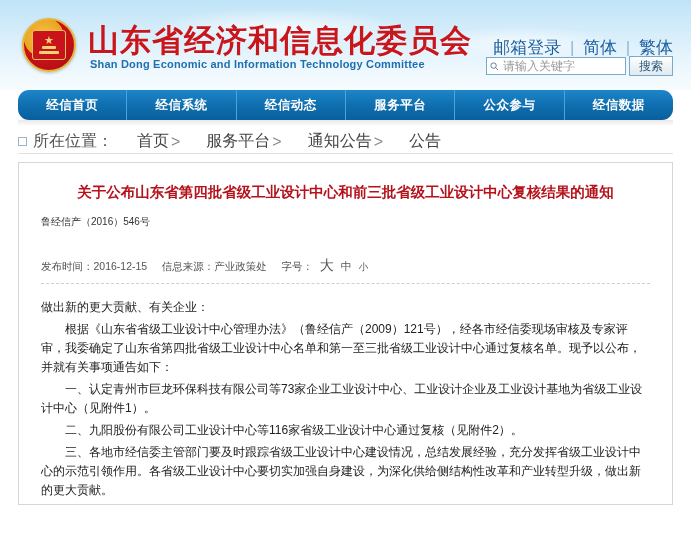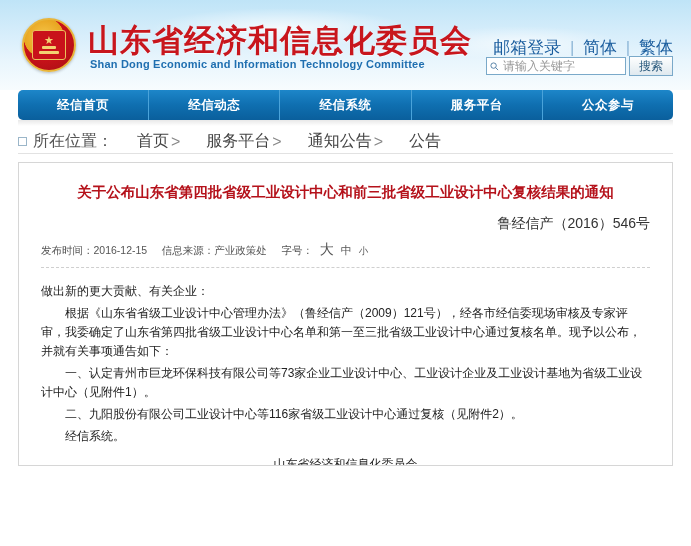--- a/index.html
+++ b/index.html
@@ -108,21 +108,21 @@
     cursor: pointer;
     display: flex; align-items: center; justify-content: center;
   }
 
   
   .nav {
     height: 30px;
     margin: 0 18px;
     background: linear-gradient(to bottom, #1d86c9 0%, #0f6fb0 50%, #0a5f9c 100%);
     display: flex;
-    border-radius: 5px;
+    border-radius: 11px;
   }
   .nav-item {
     flex: 1;
     color: #fff;
     font-size: 12.5px;
     font-weight: bold;
     display: flex; align-items: center; justify-content: center;
     border-right: 1px solid #4aa3da;
     cursor: pointer;
     letter-spacing: 0.5px;
@@ -150,38 +150,38 @@
     background: #fff;
   }
   .breadcrumb a { color: #444; text-decoration: none; cursor: pointer; margin-left: 24px; }
   .breadcrumb .sepc { margin: 0 2px; color: #888; }
 
   
   .content {
     margin: 8px 18px 0 18px;
     border: 1px solid #d6d6d6;
     background: #fff;
-    height: 304px;
+    height: 343px;
     padding: 18px 22px 0 22px;
     overflow: hidden;
   }
   .doc-title {
     text-align: center;
     font-size: 14.5px;
     font-weight: bold;
     color: #b5121b;
     line-height: 22px;
     margin-bottom: 12px;
     font-family: "DejaVu Sans", "Liberation Sans", sans-serif;
   }
   .doc-number {
-    text-align: right;
-    font-size: 14px;
+    text-align: left;
+    font-size: 10px;
     color: #333;
-    margin-bottom: 8px;
+    margin-bottom: 28px;
   }
   .doc-meta {
     text-align: left;
     font-size: 10.5px;
     color: #555;
     padding-bottom: 8px;
     border-bottom: 1px dashed #cfcfcf;
     margin-bottom: 14px;
   }
   .doc-meta .sizes { margin-left: 4px; }
@@ -236,24 +236,25 @@
           <line x1="6.2" y1="6.2" x2="9" y2="9" stroke="#4a78a0" stroke-width="1"></line>
         </svg>
         <span>请输入关键字</span>
       </div>
       <div class="search-btn">搜索</div>
     </div>
   </div>
 
   <div class="nav">
     <div class="nav-item">经信首页</div>
+    <div class="nav-item">经信系统</div>
     <div class="nav-item">经信动态</div>
-    <div class="nav-item">经信系统</div>
     <div class="nav-item">服务平台</div>
     <div class="nav-item">公众参与</div>
+    <div class="nav-item">经信数据</div>
   </div>
   <div class="nav-shadow"></div>
 
   <div class="breadcrumb">
     <span class="bc-box"></span>
     <span>所在位置：</span>
     <a>首页</a>
     <span class="sepc">&gt;</span>
     <a>服务平台</a>
     <span class="sepc">&gt;</span>
@@ -275,20 +276,21 @@
       <span class="sizes s-l size-link">大</span>
       <span class="sizes s-m size-link">中</span>
       <span class="sizes s-s size-link">小</span>
     </div>
 
     <div class="doc-body">
       <p>做出新的更大贡献、有关企业：</p>
       <p class="indent">根据《山东省省级工业设计中心管理办法》（鲁经信产（2009）121号），经各市经信委现场审核及专家评审，我委确定了山东省第四批省级工业设计中心名单和第一至三批省级工业设计中心通过复核名单。现予以公布，并就有关事项通告如下：</p>
       <p class="indent">一、认定青州市巨龙环保科技有限公司等73家企业工业设计中心、工业设计企业及工业设计基地为省级工业设计中心（见附件1）。</p>
       <p class="indent">二、九阳股份有限公司工业设计中心等116家省级工业设计中心通过复核（见附件2）。</p>
+      <p class="indent">三、各地市经信委主管部门要及时跟踪省级工业设计中心建设情况，总结发展经验，充分发挥省级工业设计中心的示范引领作用。各省级工业设计中心要切实加强自身建设，为深化供给侧结构性改革和产业转型升级，做出新的更大贡献。</p>
       <p class="indent">经信系统。</p>
 
       <div class="sign">
         <span class="sign-line">山东省经济和信息化委员会</span>
         <span class="sign-line">2016年12月15日</span>
       </div>
     </div>
   </div>
 
 </div>

